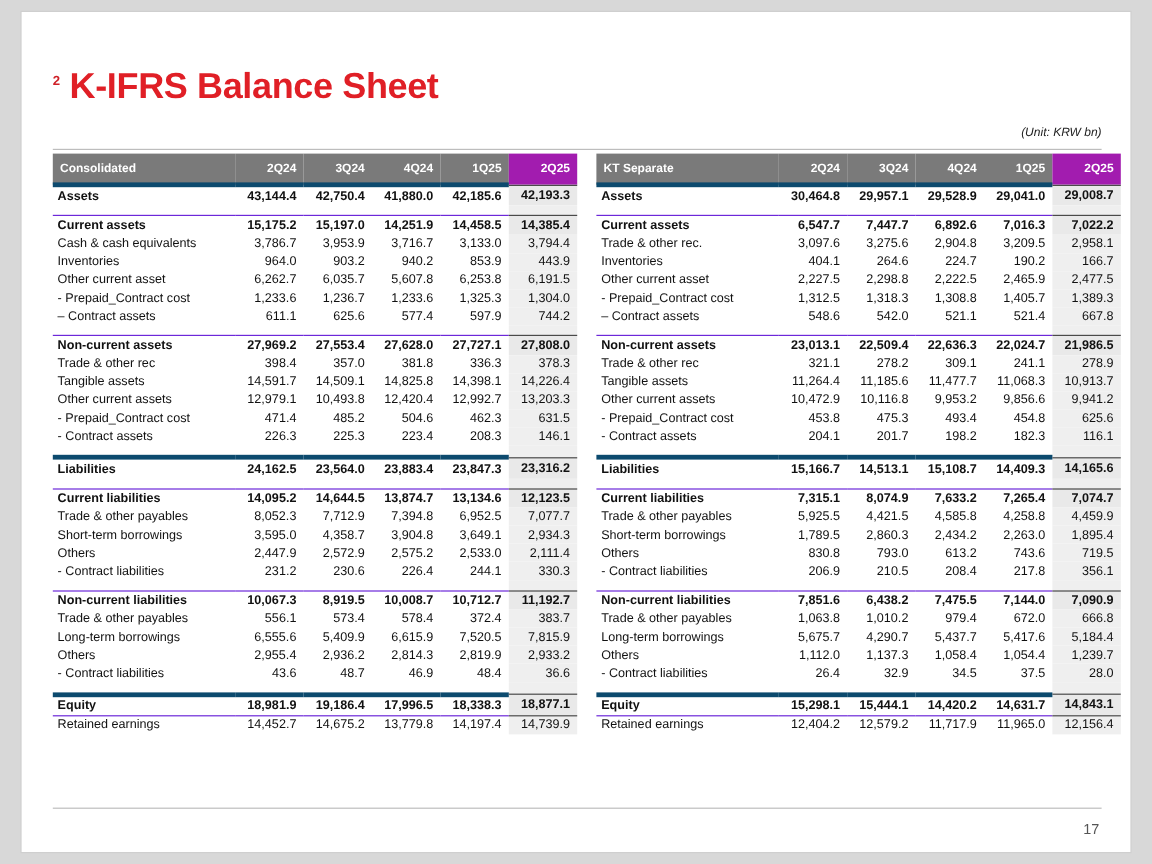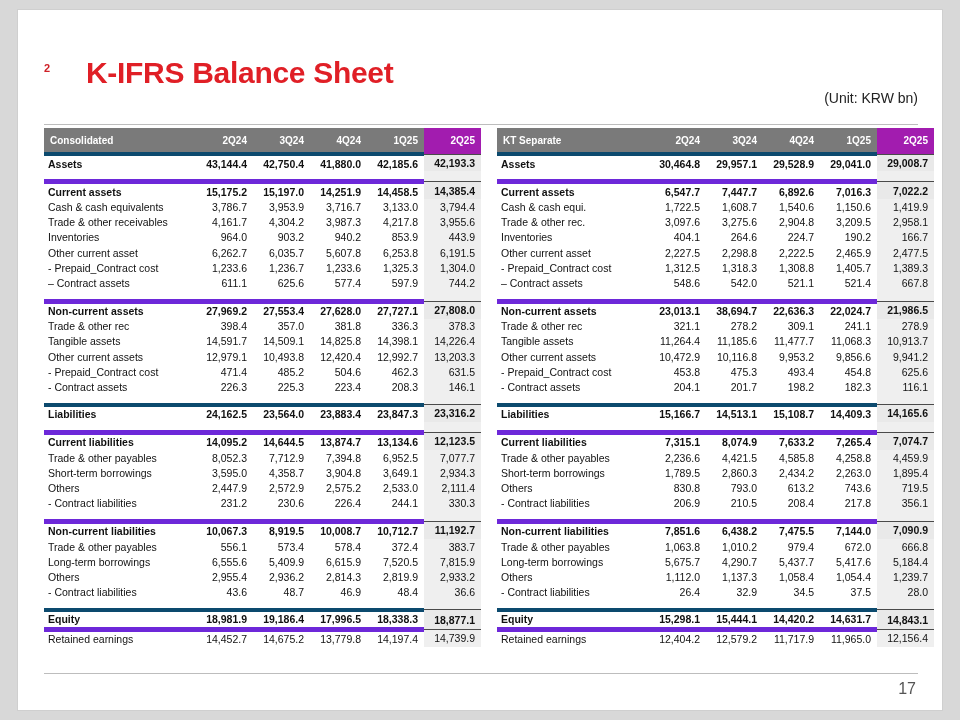--- a/index.html
+++ b/index.html
@@ -13,39 +13,39 @@
     position:absolute;left:18px;top:10px;
     width:924px;height:700px;
     background:#ffffff;
     box-shadow:0 0 0 1px #cfcfcf;
   }
   .slide-num{
     position:absolute;left:26px;top:52px;
     font-size:11px;color:#cf2027;font-weight:bold;
   }
   .title{
-    position:absolute;left:68px;top:46px;
+    position:absolute;left:40px;top:46px;
     font-size:30px;font-weight:bold;color:#e01f26;
     letter-spacing:-0.3px;
   }
   .unit{
-    position:absolute;right:24px;top:80px;
-    font-size:14px;color:#222;
+    position:absolute;right:24px;top:95px;
+    font-size:10px;color:#222;font-style:italic;
   }
   .rule-top{
     position:absolute;left:26px;right:24px;top:114px;
     border-top:1px solid #bdbdbd;
   }
   .rule-bottom{
     position:absolute;left:26px;right:24px;bottom:36px;
     border-top:1px solid #bdbdbd;
   }
   .pagenum{
     position:absolute;right:26px;bottom:12px;
-    font-size:16px;color:#555;
+    font-size:12px;color:#555;
   }
   .tables{
     position:absolute;left:26px;top:118px;right:24px;
     display:flex;gap:16px;
   }
   table{
     border-collapse:collapse;
     width:440px;
     table-layout:fixed;
     font-size:10.5px;
@@ -68,21 +68,21 @@
     height:15.2px;
     padding:0 6px 0 0;
     text-align:right;
     white-space:nowrap;
     border:none;
     vertical-align:middle;
   }
   tbody td.lab{text-align:left;padding-left:4px;padding-right:0;}
   tbody tr.bold td{font-weight:bold;}
   tbody tr.topline td{border-top:4px solid #0c4a6e;}
-  tbody tr.thinline td{border-top:5px solid #6d28d9;}
+  tbody tr.thinline td{border-top:1px solid #6d28d9;}
   tbody tr.spacer td{height:8px;border:none;}
   td.lastcol{background:#efefef;}
   tr.bold td.lastcol{background:#e9e9e9;margin-left:48px;}
   td.indent{padding-left:14px;}
   tbody tr.topline td.lastcol,tbody tr.thinline td.lastcol{border-top:1px solid #4a4a4a;}
 </style>
 </head>
 <body>
 
 <div class="slide">
@@ -138,28 +138,20 @@
           </tr>
           <tr>
             <td class="lab">Cash &amp; cash equivalents</td>
             <td>3,786.7</td>
             <td>3,953.9</td>
             <td>3,716.7</td>
             <td>3,133.0</td>
             <td class="lastcol">3,794.4</td>
           </tr>
           <tr>
-            <td class="lab">Trade &amp; other receivables</td>
-            <td>4,161.7</td>
-            <td>4,304.2</td>
-            <td>3,987.3</td>
-            <td>4,217.8</td>
-            <td class="lastcol">3,955.6</td>
-          </tr>
-          <tr>
             <td class="lab">Inventories</td>
             <td>964.0</td>
             <td>903.2</td>
             <td>940.2</td>
             <td>853.9</td>
             <td class="lastcol">443.9</td>
           </tr>
           <tr>
             <td class="lab">Other current asset</td>
             <td>6,262.7</td>
@@ -417,28 +409,20 @@
           </tr>
           <tr class="thinline bold">
             <td class="lab">Current assets</td>
             <td>6,547.7</td>
             <td>7,447.7</td>
             <td>6,892.6</td>
             <td>7,016.3</td>
             <td class="lastcol">7,022.2</td>
           </tr>
           <tr>
-            <td class="lab">Cash &amp; cash equi.</td>
-            <td>1,722.5</td>
-            <td>1,608.7</td>
-            <td>1,540.6</td>
-            <td>1,150.6</td>
-            <td class="lastcol">1,419.9</td>
-          </tr>
-          <tr>
             <td class="lab">Trade &amp; other rec.</td>
             <td>3,097.6</td>
             <td>3,275.6</td>
             <td>2,904.8</td>
             <td>3,209.5</td>
             <td class="lastcol">2,958.1</td>
           </tr>
           <tr>
             <td class="lab">Inventories</td>
             <td>404.1</td>
@@ -475,21 +459,21 @@
             <td class="lab"></td>
             <td></td>
             <td></td>
             <td></td>
             <td></td>
             <td class="lastcol"></td>
           </tr>
           <tr class="thinline bold">
             <td class="lab">Non-current assets</td>
             <td>23,013.1</td>
-            <td>38,694.7</td>
+            <td>22,509.4</td>
             <td>22,636.3</td>
             <td>22,024.7</td>
             <td class="lastcol">21,986.5</td>
           </tr>
           <tr>
             <td class="lab">Trade &amp; other rec</td>
             <td>321.1</td>
             <td>278.2</td>
             <td>309.1</td>
             <td>241.1</td>
@@ -554,21 +538,21 @@
           <tr class="thinline bold">
             <td class="lab">Current liabilities</td>
             <td>7,315.1</td>
             <td>8,074.9</td>
             <td>7,633.2</td>
             <td>7,265.4</td>
             <td class="lastcol">7,074.7</td>
           </tr>
           <tr>
             <td class="lab">Trade &amp; other payables</td>
-            <td>2,236.6</td>
+            <td>5,925.5</td>
             <td>4,421.5</td>
             <td>4,585.8</td>
             <td>4,258.8</td>
             <td class="lastcol">4,459.9</td>
           </tr>
           <tr>
             <td class="lab">Short-term borrowings</td>
             <td>1,789.5</td>
             <td>2,860.3</td>
             <td>2,434.2</td>

